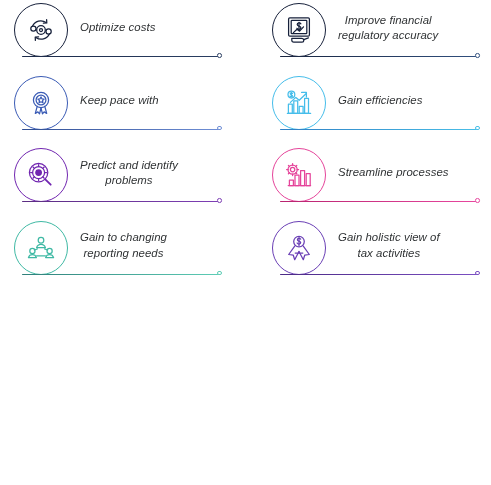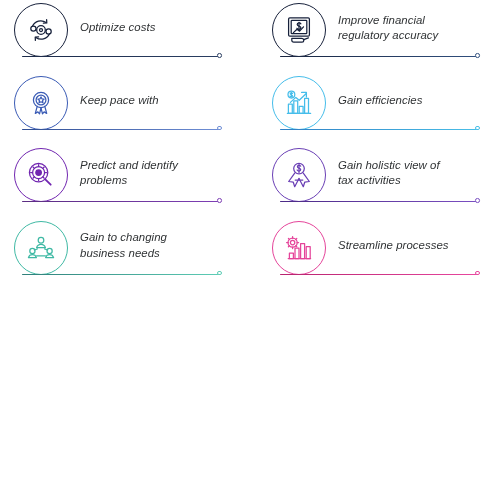--- a/index.html
+++ b/index.html
@@ -3,21 +3,21 @@
 <meta charset="utf-8">
 <style>
   html,body{margin:0;padding:0;}
   body{
     width:491px;height:485px;
     background:#ffffff;
     font-family:"Liberation Sans","DejaVu Sans",sans-serif;
     overflow:hidden;
     position:relative;
   }
-  #board{position:relative;width:427px;height:485px;}
+  #board{position:relative;width:427px;height:485px;text-align:center;}
 
   .col{position:absolute;top:0;}
   .col-left{left:14px;width:210px;}
   .col-right{left:272px;width:210px;}
 
   .item{
     position:relative;
     height:72.5px;
     display:block;
   }
@@ -140,21 +140,21 @@
         <circle cx="8.4" cy="19.9" r="2.6"></circle>
         <path d="M4.4 26.6a4.2 4.2 0 0 1 8 0z"></path>
         <circle cx="25.6" cy="19.9" r="2.6"></circle>
         <path d="M21.6 26.6a4.2 4.2 0 0 1 8 0z"></path>
         <path d="M13.4 17.8l-3 1.2M20.6 17.8l3 1.2M12.6 24.8h8.8"></path>
       </svg>
         </div>
         <div class="label">
           <div>
             <span>Gain to changing</span>
-            <span>business needs</span>
+            <span>reporting needs</span>
           </div>
         </div>
         <div class="rule" style="background: linear-gradient(to right, rgb(47, 127, 122), rgb(94, 205, 182));"></div>
         <div class="dot" style="border-color: rgb(94, 205, 182);"></div>
       </div>
     </div>
   <div class="col col-right">
       <div class="item">
         <div class="icon-wrap" style="border-color: rgb(23, 33, 59); color: rgb(23, 33, 59);">
           <svg width="34" height="34" viewBox="0 0 34 34" fill="none" stroke="currentColor" stroke-width="1.25" stroke-linecap="round" stroke-linejoin="round">
@@ -193,54 +193,54 @@
         </div>
         <div class="label">
           <div>
             <span>Gain efficiencies</span>
           </div>
         </div>
         <div class="rule" style="background: linear-gradient(to right, rgb(47, 127, 196), rgb(73, 191, 232));"></div>
         <div class="dot" style="border-color: rgb(73, 191, 232);"></div>
       </div>
       <div class="item">
-        <div class="icon-wrap" style="border-color: rgb(106, 63, 181); color: rgb(106, 63, 181);">
-          <svg width="34" height="34" viewBox="0 0 34 34" fill="none" stroke="currentColor" stroke-width="1.25" stroke-linecap="round" stroke-linejoin="round">
-        <circle cx="17" cy="10.6" r="5.3"></circle>
-        <path d="M17 6.6v8"></path>
-        <path d="M18.7 8.1c-.5-.6-1.2-.9-1.9-.8-.9.1-1.4.7-1.4 1.4 0 1.7 3.3 1.2 3.3 2.9 0 .8-.7 1.4-1.7 1.4-.8 0-1.5-.4-1.9-1"></path>
-        <path d="M12.7 15.1l-6 8.4 4.6.7 1.4 4.5 4.3-8.2"></path>
-        <path d="M21.3 15.1l6 8.4-4.6.7-1.4 4.5-4.3-8.2"></path>
-        <path d="M13.2 22.1h7.6"></path>
-      </svg>
-        </div>
-        <div class="label">
-          <div>
-            <span>Gain holistic view of</span>
-            <span>tax activities</span>
-          </div>
-        </div>
-        <div class="rule" style="background: linear-gradient(to right, rgb(75, 42, 134), rgb(123, 79, 194));"></div>
-        <div class="dot" style="border-color: rgb(123, 79, 194);"></div>
-      </div>
-      <div class="item">
         <div class="icon-wrap" style="border-color: rgb(229, 68, 154); color: rgb(229, 68, 154);">
           <svg width="34" height="34" viewBox="0 0 34 34" fill="none" stroke="currentColor" stroke-width="1.25" stroke-linecap="round" stroke-linejoin="round">
         <path d="M6.2 27.6h22.4"></path>
         <rect x="7.4" y="22.2" width="4" height="5.4"></rect>
         <rect x="13" y="17.2" width="4" height="10.4"></rect>
         <rect x="18.6" y="12.6" width="4" height="15"></rect>
         <rect x="24.2" y="15.6" width="4" height="12"></rect>
         <circle cx="10.6" cy="11.6" r="4.6"></circle>
         <circle cx="10.6" cy="11.6" r="2.2"></circle>
         <path d="M10.6 5.6v1.6M10.6 16v1.6M4.6 11.6h1.6M15 11.6h1.6M6.4 7.4l1.1 1.1M13.7 14.7l1.1 1.1M14.8 7.4l-1.1 1.1M7.5 14.7l-1.1 1.1"></path>
       </svg>
         </div>
         <div class="label">
           <div>
             <span>Streamline processes</span>
           </div>
         </div>
         <div class="rule" style="background: linear-gradient(to right, rgb(184, 35, 111), rgb(232, 71, 159));"></div>
         <div class="dot" style="border-color: rgb(232, 71, 159);"></div>
       </div>
+      <div class="item">
+        <div class="icon-wrap" style="border-color: rgb(106, 63, 181); color: rgb(106, 63, 181);">
+          <svg width="34" height="34" viewBox="0 0 34 34" fill="none" stroke="currentColor" stroke-width="1.25" stroke-linecap="round" stroke-linejoin="round">
+        <circle cx="17" cy="10.6" r="5.3"></circle>
+        <path d="M17 6.6v8"></path>
+        <path d="M18.7 8.1c-.5-.6-1.2-.9-1.9-.8-.9.1-1.4.7-1.4 1.4 0 1.7 3.3 1.2 3.3 2.9 0 .8-.7 1.4-1.7 1.4-.8 0-1.5-.4-1.9-1"></path>
+        <path d="M12.7 15.1l-6 8.4 4.6.7 1.4 4.5 4.3-8.2"></path>
+        <path d="M21.3 15.1l6 8.4-4.6.7-1.4 4.5-4.3-8.2"></path>
+        <path d="M13.2 22.1h7.6"></path>
+      </svg>
+        </div>
+        <div class="label">
+          <div>
+            <span>Gain holistic view of</span>
+            <span>tax activities</span>
+          </div>
+        </div>
+        <div class="rule" style="background: linear-gradient(to right, rgb(75, 42, 134), rgb(123, 79, 194));"></div>
+        <div class="dot" style="border-color: rgb(123, 79, 194);"></div>
+      </div>
     </div>
 </div>
 
 </body></html>

